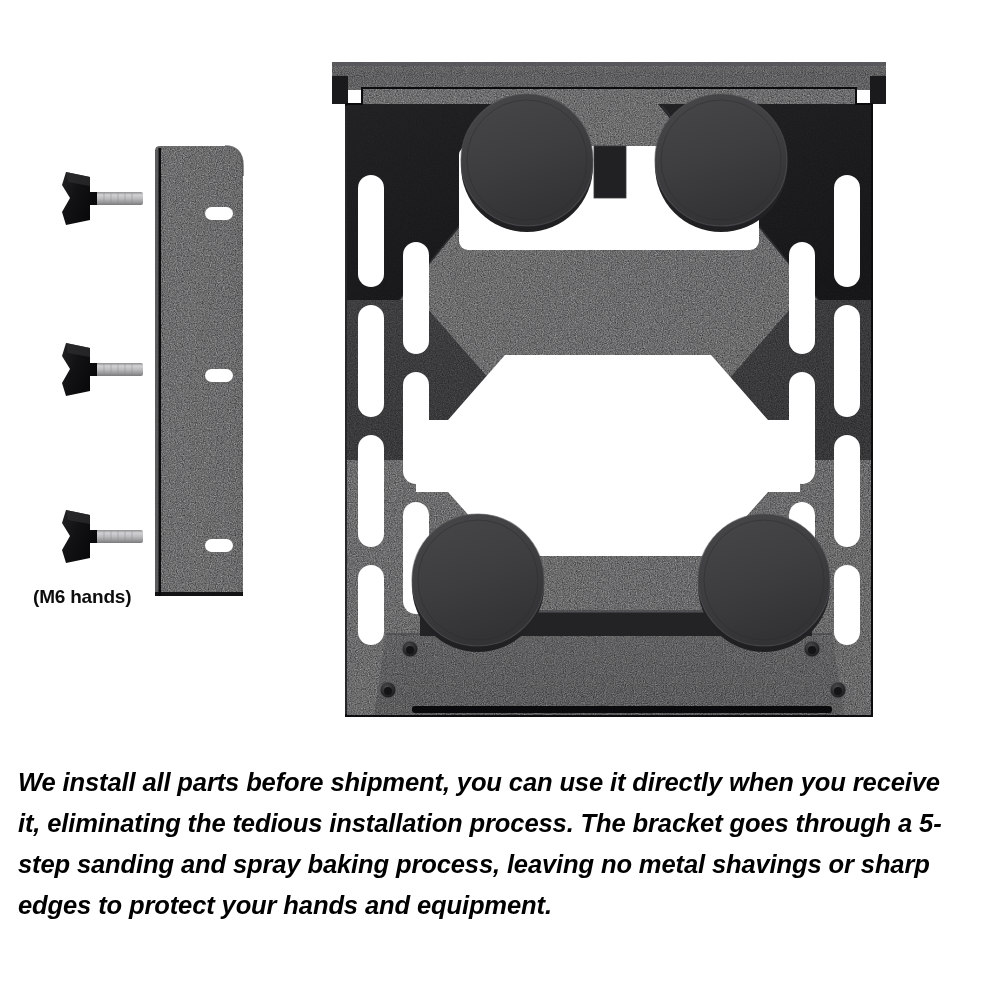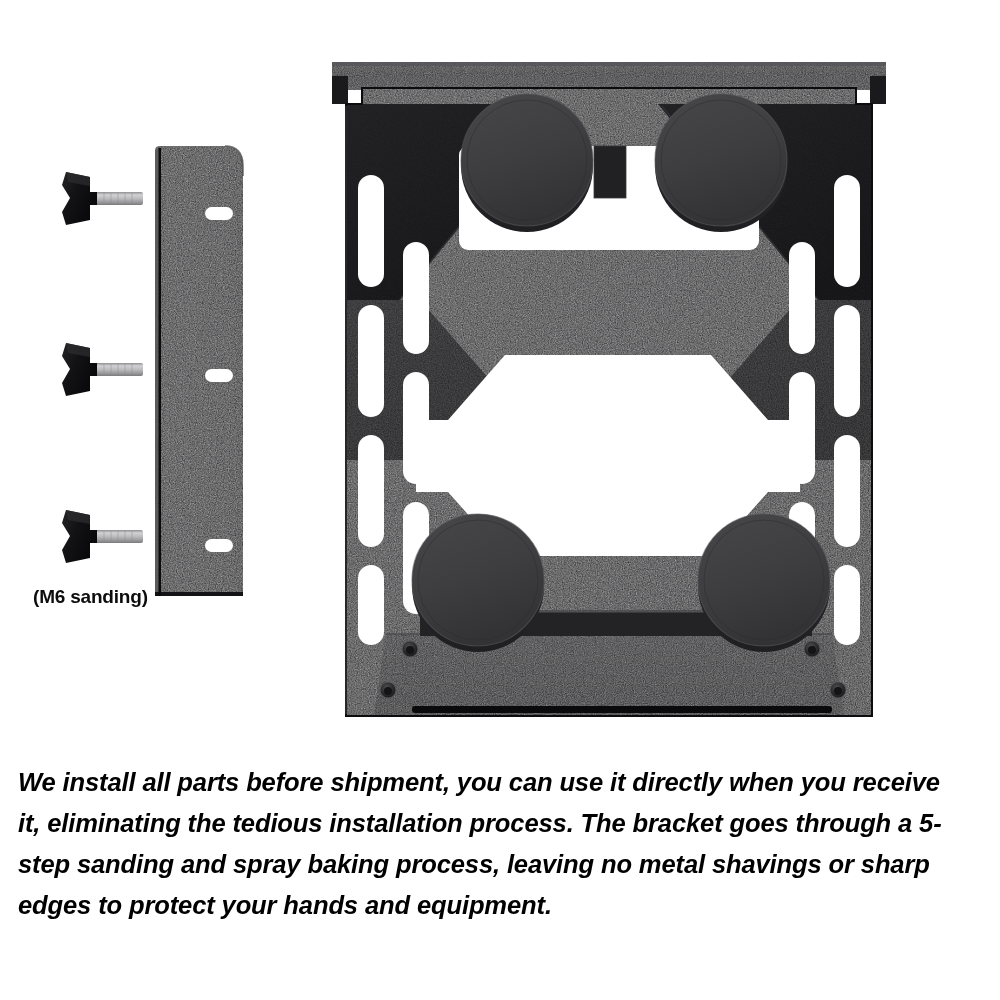--- a/index.html
+++ b/index.html
@@ -325,18 +325,18 @@
           <g>
             <ellipse cx="764" cy="586" rx="66" ry="66" fill="url(#padSide)"></ellipse>
             <ellipse cx="764" cy="580" rx="66" ry="66" fill="url(#padGrad)"></ellipse>
             <ellipse cx="764" cy="580" rx="66" ry="66" fill="none" stroke="#57575b" stroke-width="1.2" opacity="0.6"></ellipse>
             <ellipse cx="764" cy="580" rx="60" ry="60" fill="none" stroke="#2b2b2e" stroke-width="1" opacity="0.5"></ellipse>
           </g>
         </g>
       </g>
     </svg>
 
-    <div id="screws-label">(M6 sanding)</div>
+    <div id="screws-label">(M6 hands)</div>
   </div>
 
   <div id="caption">We install all parts before shipment, you can use it directly when you receive it, eliminating the tedious installation process. The bracket goes through a 5-step sanding and spray baking process, leaving no metal shavings or sharp edges to protect your hands and equipment.</div>
 
 </div>
 
 </body></html>

